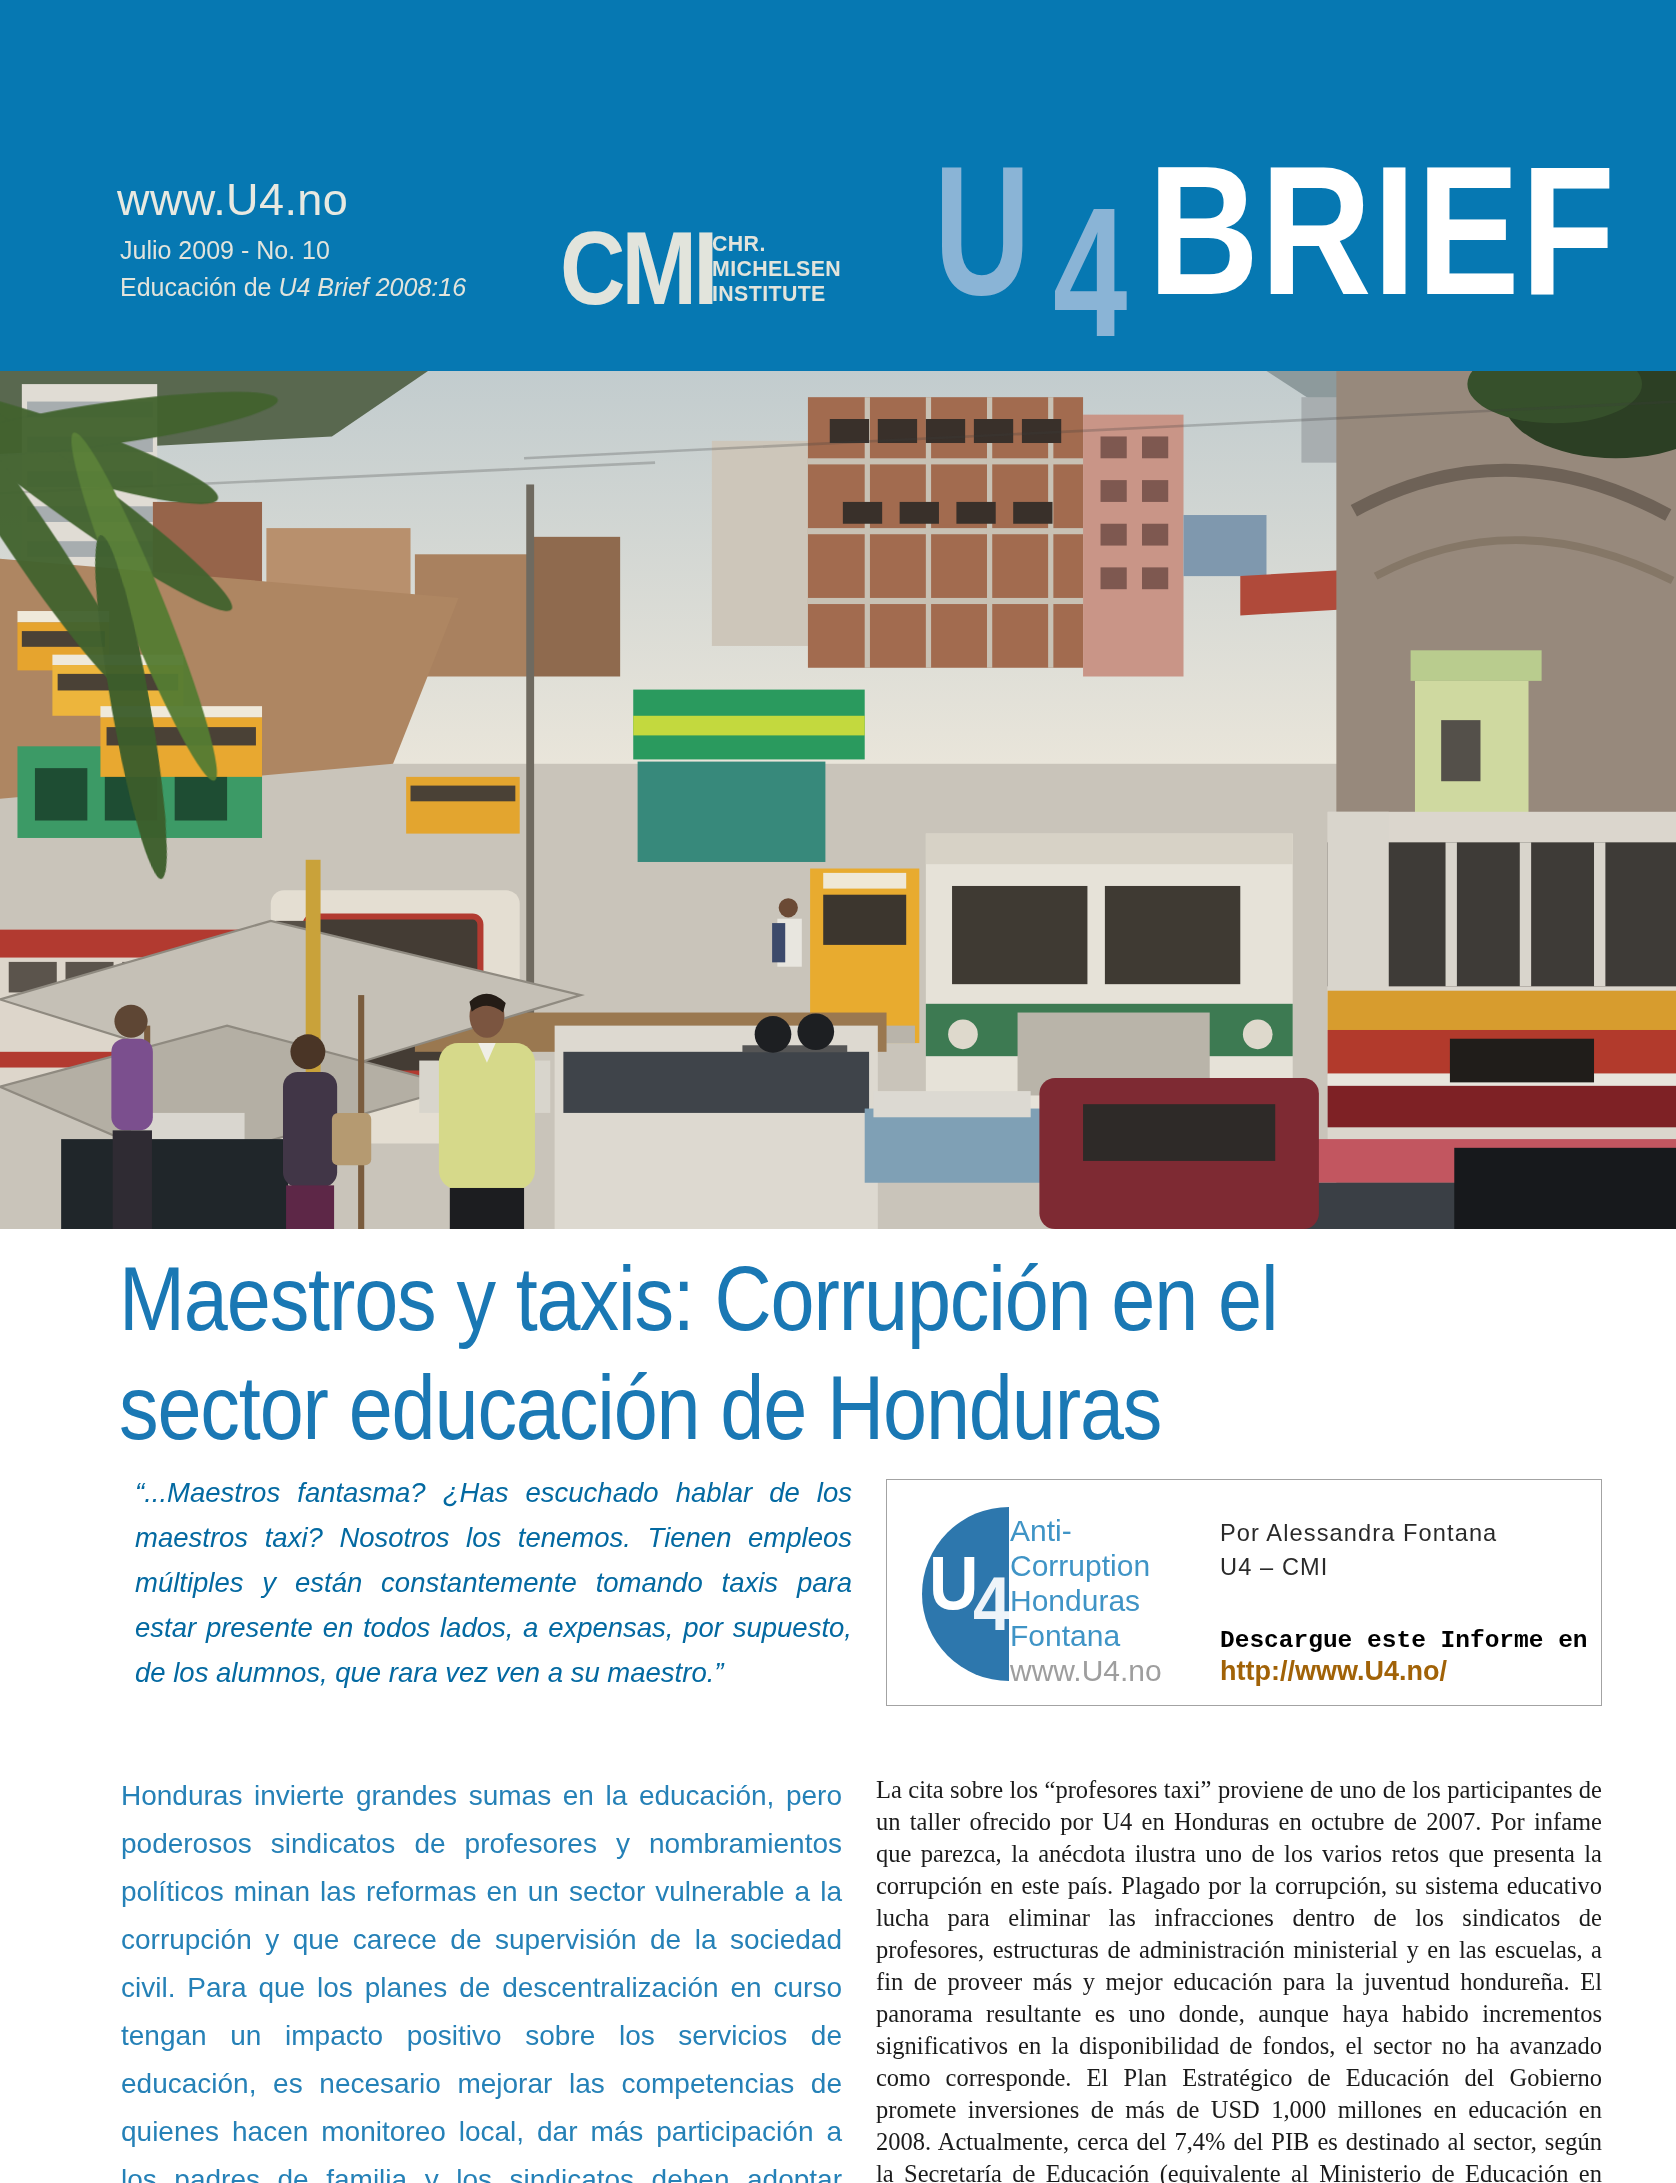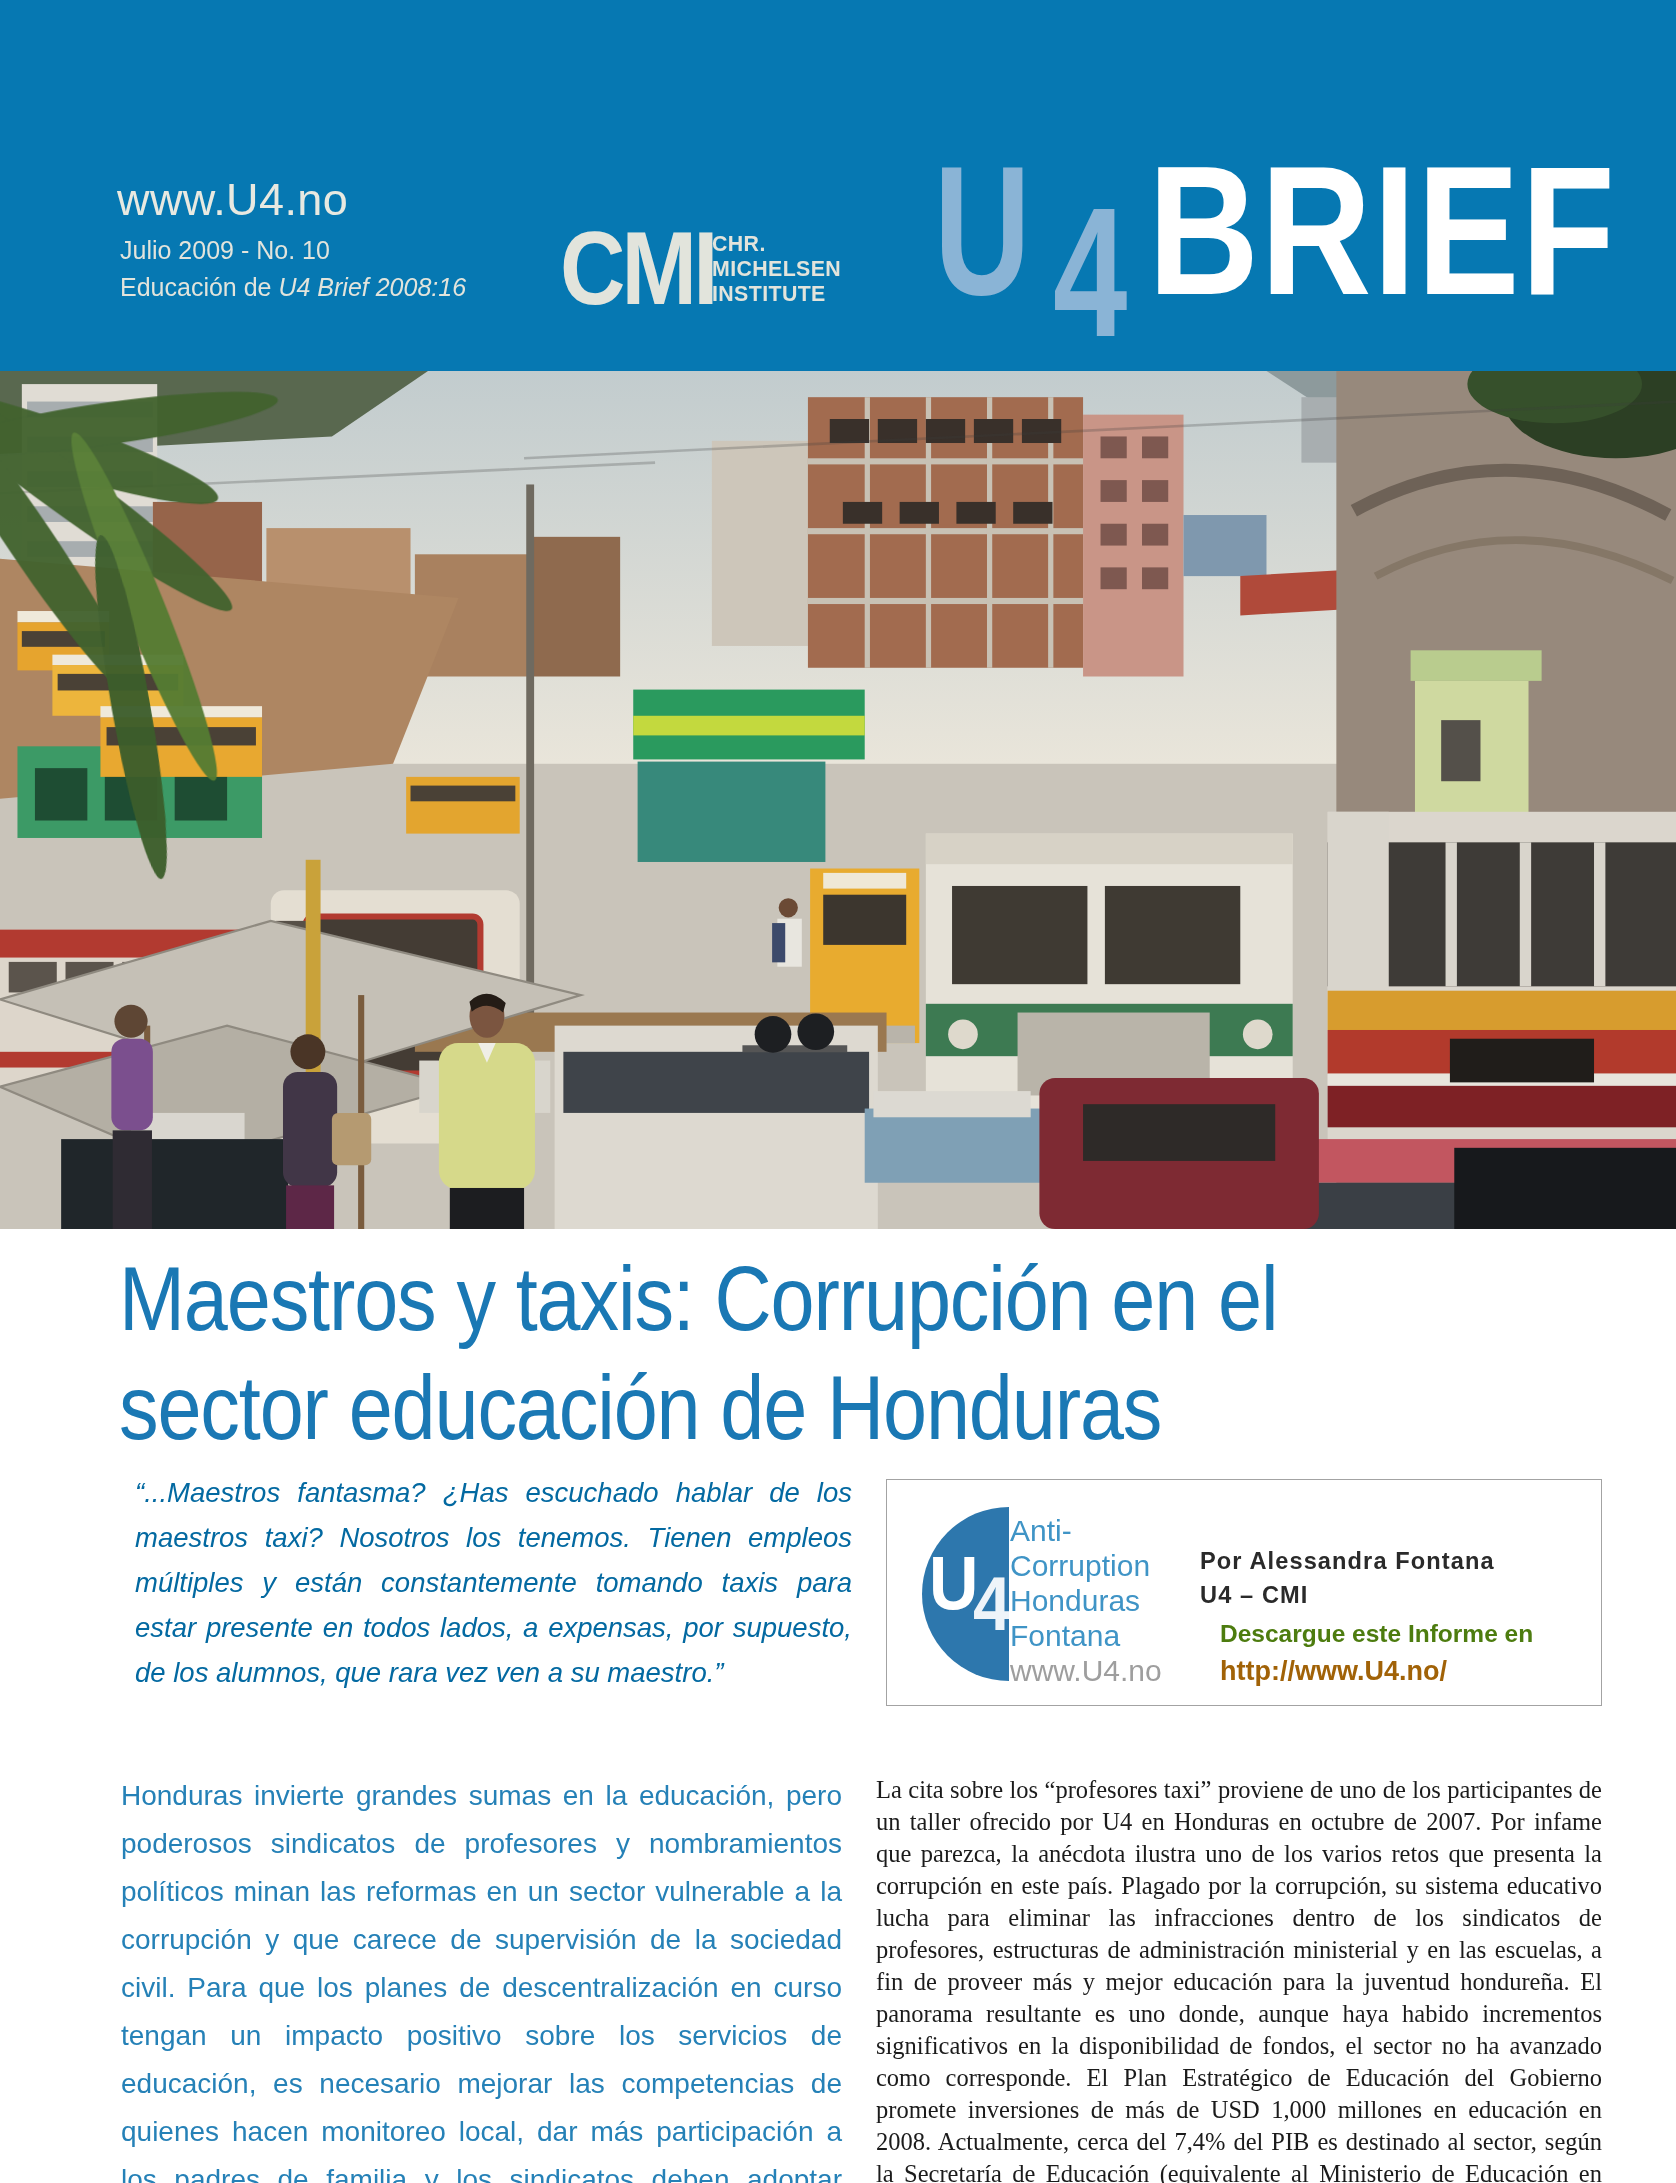--- a/index.html
+++ b/index.html
@@ -44,23 +44,23 @@
   
   #info-box{left:886px;top:1479px;width:716px;height:227px;background:#ffffff;
             border:1.3px solid #a3a3a3;box-sizing:border-box;}
   #u4-semicircle{left:35px;top:27px;width:87px;height:174px;background:#2d77ad;
                  border-radius:87px 0 0 87px / 87px 0 0 87px;}
   .u4mark{line-height:1;font-weight:bold;color:#ffffff;transform:scaleX(.9);transform-origin:0 0;}
   #u4mark-u{left:42px;top:65px;font-size:76px;}
   #u4mark-4{left:86px;top:86px;font-size:76px;color:rgba(255,255,255,.92);}
   #acrc{left:123px;top:33px;font-size:30px;line-height:35px;color:#3f94c6;}
   #acrc .site{color:#9e9e9e;}
-  #byline{left:313px;top:36px;font-size:23.6px;font-weight:bold;color:#2a2a2a;
-          letter-spacing:1.1px;line-height:34px;margin-top:28px;}
-  #dl-label{left:333px;top:140px;font-size:24.5px;font-weight:bold;color:#4d7c0f;}
+  #byline{left:333px;top:36px;font-size:23.6px;font-weight:normal;color:#2a2a2a;
+          letter-spacing:1.1px;line-height:34px;}
+  #dl-label{left:333px;top:147px;font-size:24.5px;font-weight:bold;color:#000000;font-family:Liberation Mono, monospace;}
   #dl-url{left:333px;top:176px;font-size:27px;font-weight:bold;color:#a16207;}
 
   
   #body-par{left:876px;top:1774px;width:726px;font-family:"Liberation Serif", serif;
             font-size:24.5px;color:#1b1b1b;line-height:32px;text-align:justify;}
 </style>
 </head>
 <body>
 
 <div id="page">

